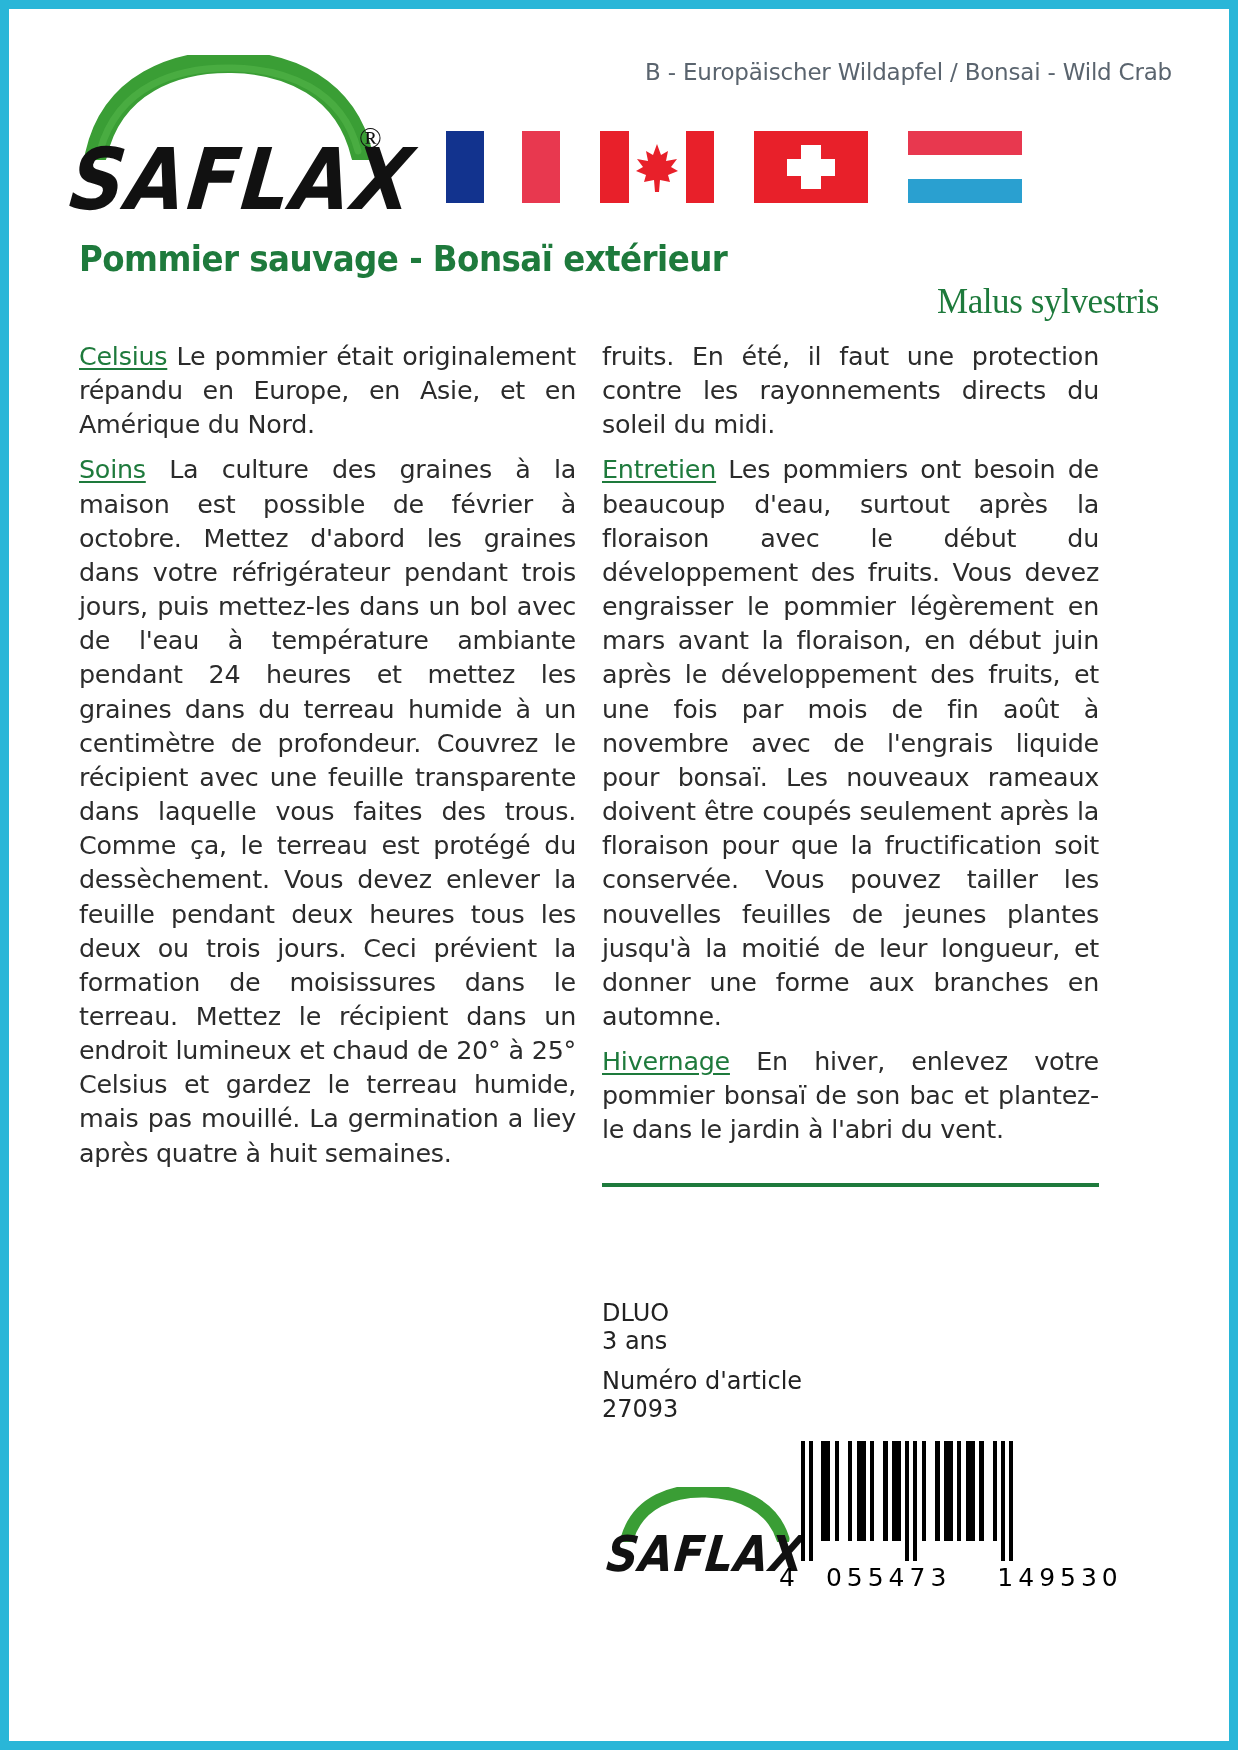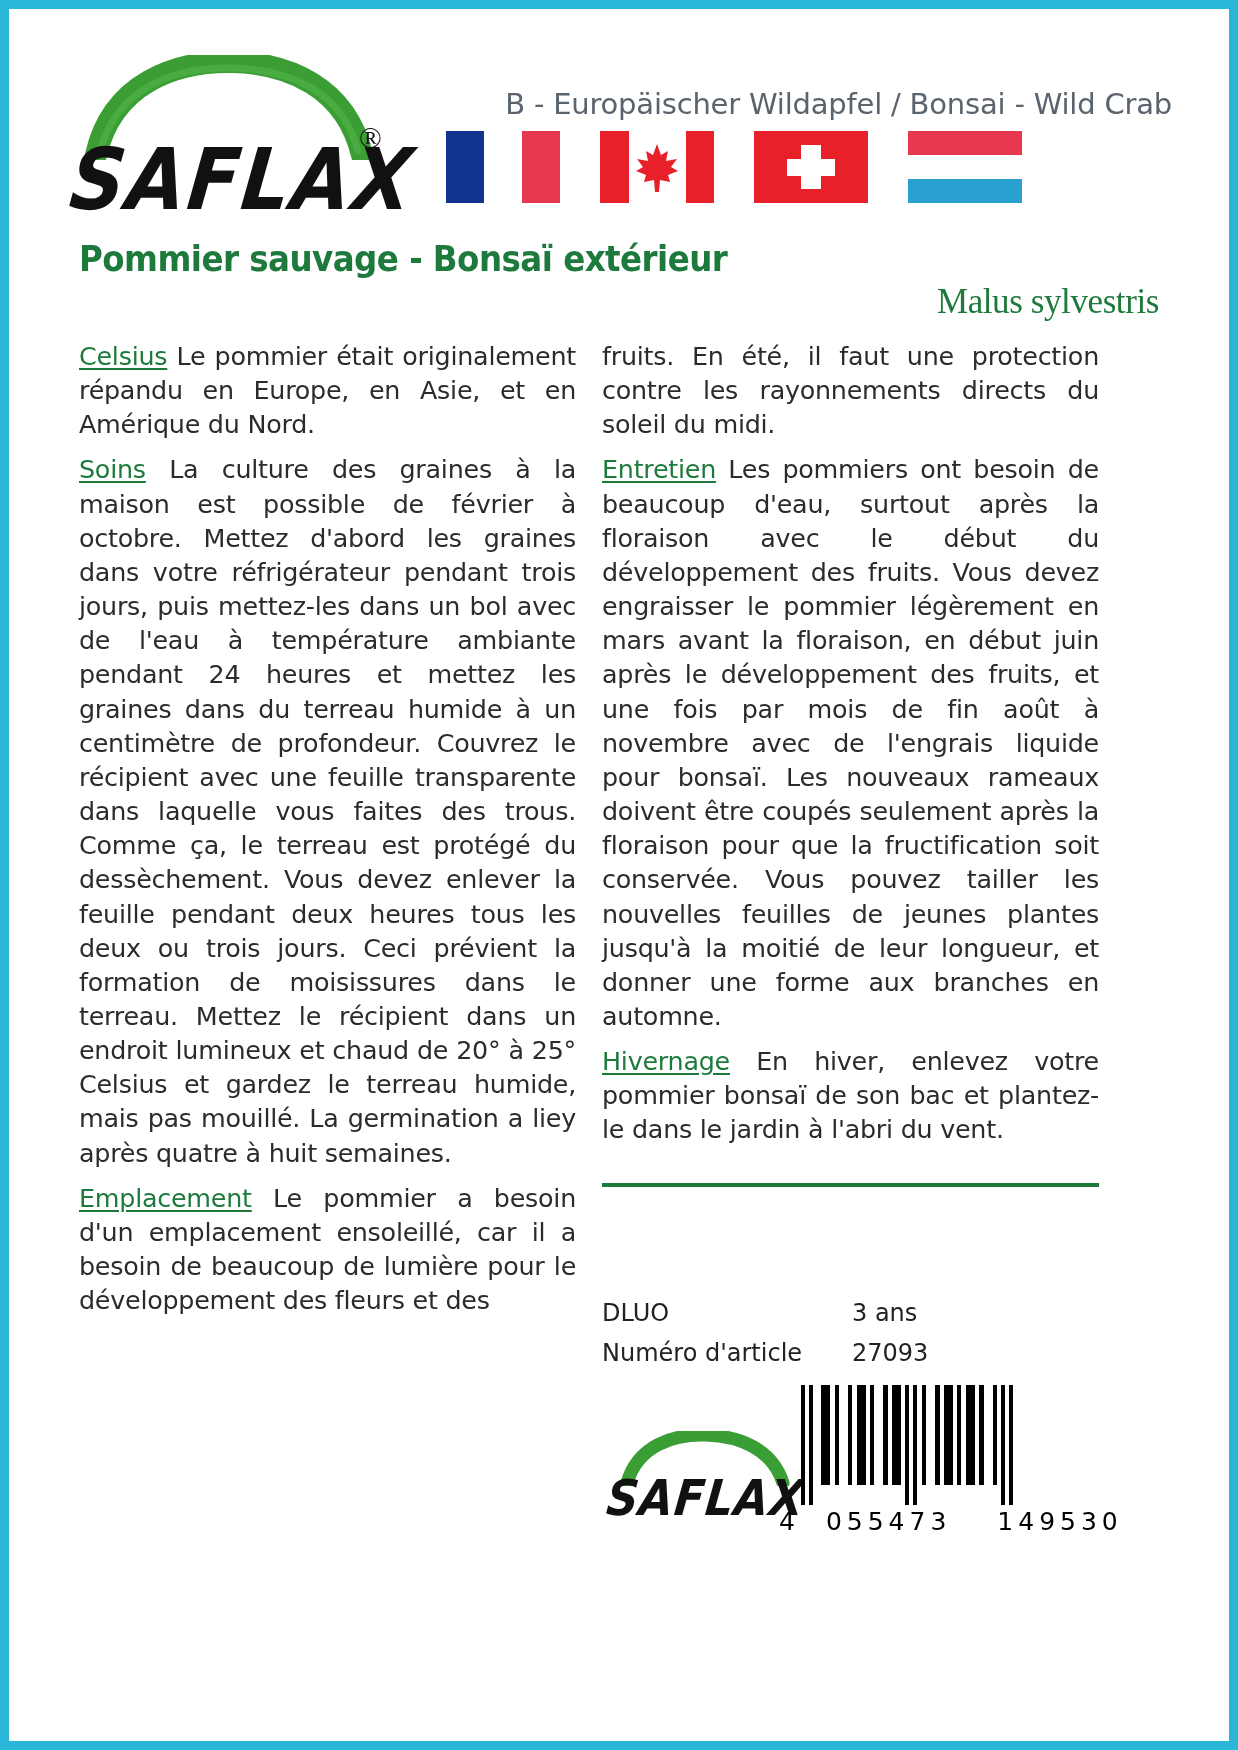--- a/index.html
+++ b/index.html
@@ -69,26 +69,25 @@
     letter-spacing: 2px;
     color: #111111;
     font-family: "DejaVu Sans", sans-serif;
     transform: skewX(-6deg) scaleY(1.12);
     transform-origin: left top;
   }
   .header-caption {
     position: absolute;
     right: 45px;
     top: 38px;
-    font-size: 29px;
+    font-size: 23px;
     color: #5a646e;
     font-family: "DejaVu Sans", sans-serif;
     letter-spacing: -0.2px;
     white-space: nowrap;
-    margin-top: 28px;
   }
   .flags {
     position: absolute;
     left: 425px;
     top: 110px;
     display: flex;
     gap: 40px;
   }
   .flag {
     width: 114px;
@@ -200,20 +199,21 @@
   }
   .meta {
     margin-top: 112px;
     font-family: "DejaVu Sans", sans-serif;
     font-size: 24px;
     color: #222;
   }
   .meta-row {
     display: flex;
     margin-bottom: 12px;
+    flex-direction: column;
   }
   .meta-label { width: 250px; }
   .meta-value { }
 
   .footer-bottom {
     margin-top: 18px;
     display: flex;
     align-items: flex-end;
     justify-content: space-between;
   }
@@ -322,21 +322,20 @@
     </div>
 
     <div class="columns">
 
       <div class="col">
 
         <p><span class="sec-head">Celsius</span><span> Le pommier était originalement répandu en Europe, en Asie, et en Amérique du Nord.</span></p>
 
         <p><span class="sec-head">Soins</span><span>  La culture des graines à la maison est possible de février à octobre. Mettez d'abord les graines dans votre réfrigérateur pendant trois jours, puis mettez-les dans un bol avec de l'eau à température ambiante pendant 24 heures et mettez les graines dans du terreau humide à un centimètre de profondeur. Couvrez le récipient avec une feuille transparente dans laquelle vous faites des trous. Comme ça, le terreau est protégé du dessèchement. Vous devez enlever la feuille pendant deux heures tous les deux ou trois jours. Ceci prévient la formation de moisissures dans le terreau. Mettez le récipient dans un endroit lumineux et chaud de 20° à 25° Celsius et gardez le terreau humide, mais pas mouillé. La germination a liey après quatre à huit semaines.</span></p>
 
-        <p><span class="sec-head">Emplacement</span><span> Le pommier a besoin d'un emplacement ensoleillé, car il a besoin de beaucoup de lumière pour le développement des fleurs et des</span></p>
       </div>
 
       <div class="col">
         <p>fruits. En été, il faut une protection contre les rayonnements directs du soleil du midi.</p>
 
         <p><span class="sec-head">Entretien</span><span> Les pommiers ont besoin de beaucoup d'eau, surtout après la floraison avec le début du développement des fruits. Vous devez engraisser le pommier légèrement en mars avant la floraison, en début juin après le développement des fruits, et une fois par mois de fin août à novembre avec de l'engrais liquide pour bonsaï. Les nouveaux rameaux doivent être coupés seulement après la floraison pour que la fructification soit conservée. Vous pouvez tailler les nouvelles feuilles de jeunes plantes jusqu'à la moitié de leur longueur, et donner une forme aux branches en automne.</span></p>
 
         <p><span class="sec-head">Hivernage</span><span> En hiver, enlevez votre pommier bonsaï de son bac et plantez-le dans le jardin à l'abri du vent.</span></p>
 
         <div class="footer">

